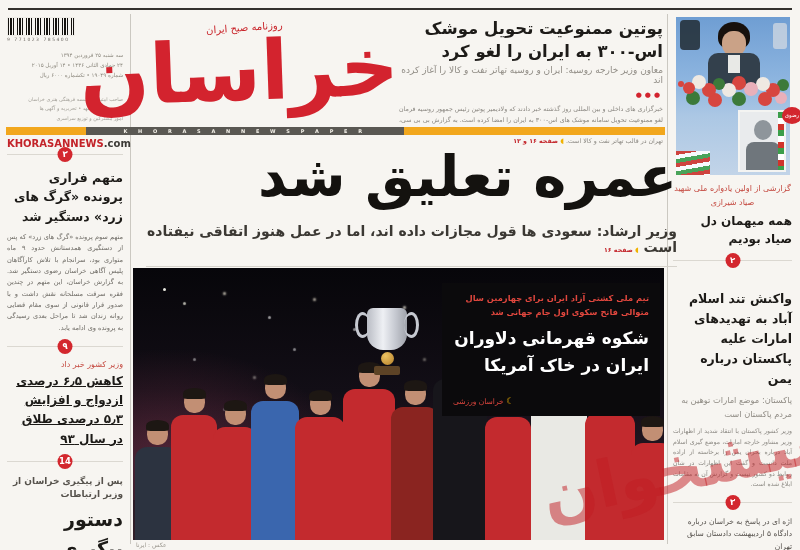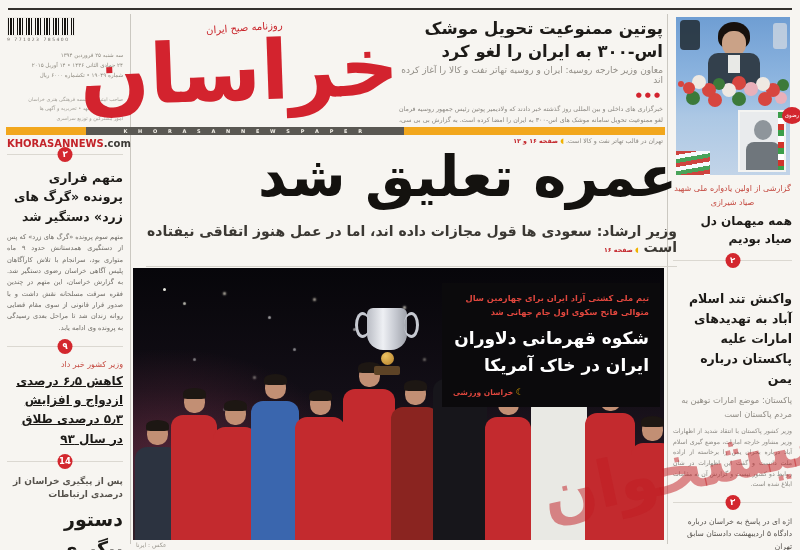--- a/index.html
+++ b/index.html
@@ -72,21 +72,21 @@
                  background:linear-gradient(90deg,#b9bcc4,#eef0f4 40%,#c7cad2 70%,#9fa2aa); position:relative; }
   .trophy .cup::before,.trophy .cup::after { content:""; position:absolute; top:4px; width:12px; height:20px;
                  border:3px solid #c6c9d1; border-radius:50%; }
   .trophy .cup::before { left:-12px; border-right:none; }
   .trophy .cup::after { right:-12px; border-left:none; }
   .trophy .ball { width:13px; height:13px; border-radius:50%; background:radial-gradient(circle at 35% 30%,#ecc262,#b5802a); margin:2px auto 0; }
   .trophy .base { width:26px; height:9px; background:#5d4326; border-radius:2px; margin:1px auto 0; }
   .overlay { position:absolute; right:4px; top:15px; width:218px; background:#0b0a0c; padding:9px 11px 10px; direction:rtl; text-align:right; }
   .ov-kicker { font-size:8.3px; font-weight:bold; color:#e0473e; line-height:1.65; }
   .ov-h { margin-top:6px; font-size:17px; font-weight:bold; color:#ffffff; line-height:1.55; }
-  .ov-src { margin-top:9px; text-align:left; font-size:7.5px; color:#e0473e; font-weight:bold; }
+  .ov-src { margin-top:18px; text-align:left; font-size:7.5px; color:#e0473e; font-weight:normal; }
   .ov-src .moon { color:#f0b200; font-size:9px; }
   .photo-credit { position:absolute; left:136px; top:541px; font-size:6px; color:#9b978f; direction:rtl; }
 
   
   .sep { position:relative; border-top:1px solid #dbd8d1; margin:12px 0 13px; }
   .badge { position:absolute; left:50%; top:-8px; transform:translateX(-50%); width:15px; height:15px; border-radius:50%;
            background:#d3272e; color:#fff; font-size:8.5px; line-height:15px; text-align:center; font-weight:bold; }
   .kicker-red { font-size:8px; color:#c4483f; margin-bottom:3px; }
   .kicker-dk { font-size:9px; color:#56524c; font-weight:bold; line-height:1.5; margin-bottom:3px; }
   .col-h { font-weight:bold; color:#1c1a17; }
@@ -263,21 +263,21 @@
 
     <div class="sep">
         <span class="badge">۹</span>
       </div>
     <div class="kicker-red">وزیر کشور خبر داد</div>
     <div class="col-h lc-h2">کاهش ۶٫۵ درصدی ازدواج و افزایش ۵٫۳ درصدی طلاق در سال ۹۳</div>
 
     <div class="sep">
         <span class="badge">14</span>
       </div>
-    <div class="kicker-dk">پس از پیگیری خراسان از درصدی ارتباطات</div>
+    <div class="kicker-dk">پس از پیگیری خراسان از وزیر ارتباطات</div>
     <div class="col-h lc-h3">دستور پیگیری تخلف ایرانسل صادر شد</div>
 
   </div>
 
   <div class="sidebar">
     <div class="sphoto">
       <div class="emblem"></div>
       <div class="emblem2"></div>
       <div class="man-hair"></div>
       <div class="man-face"></div>

